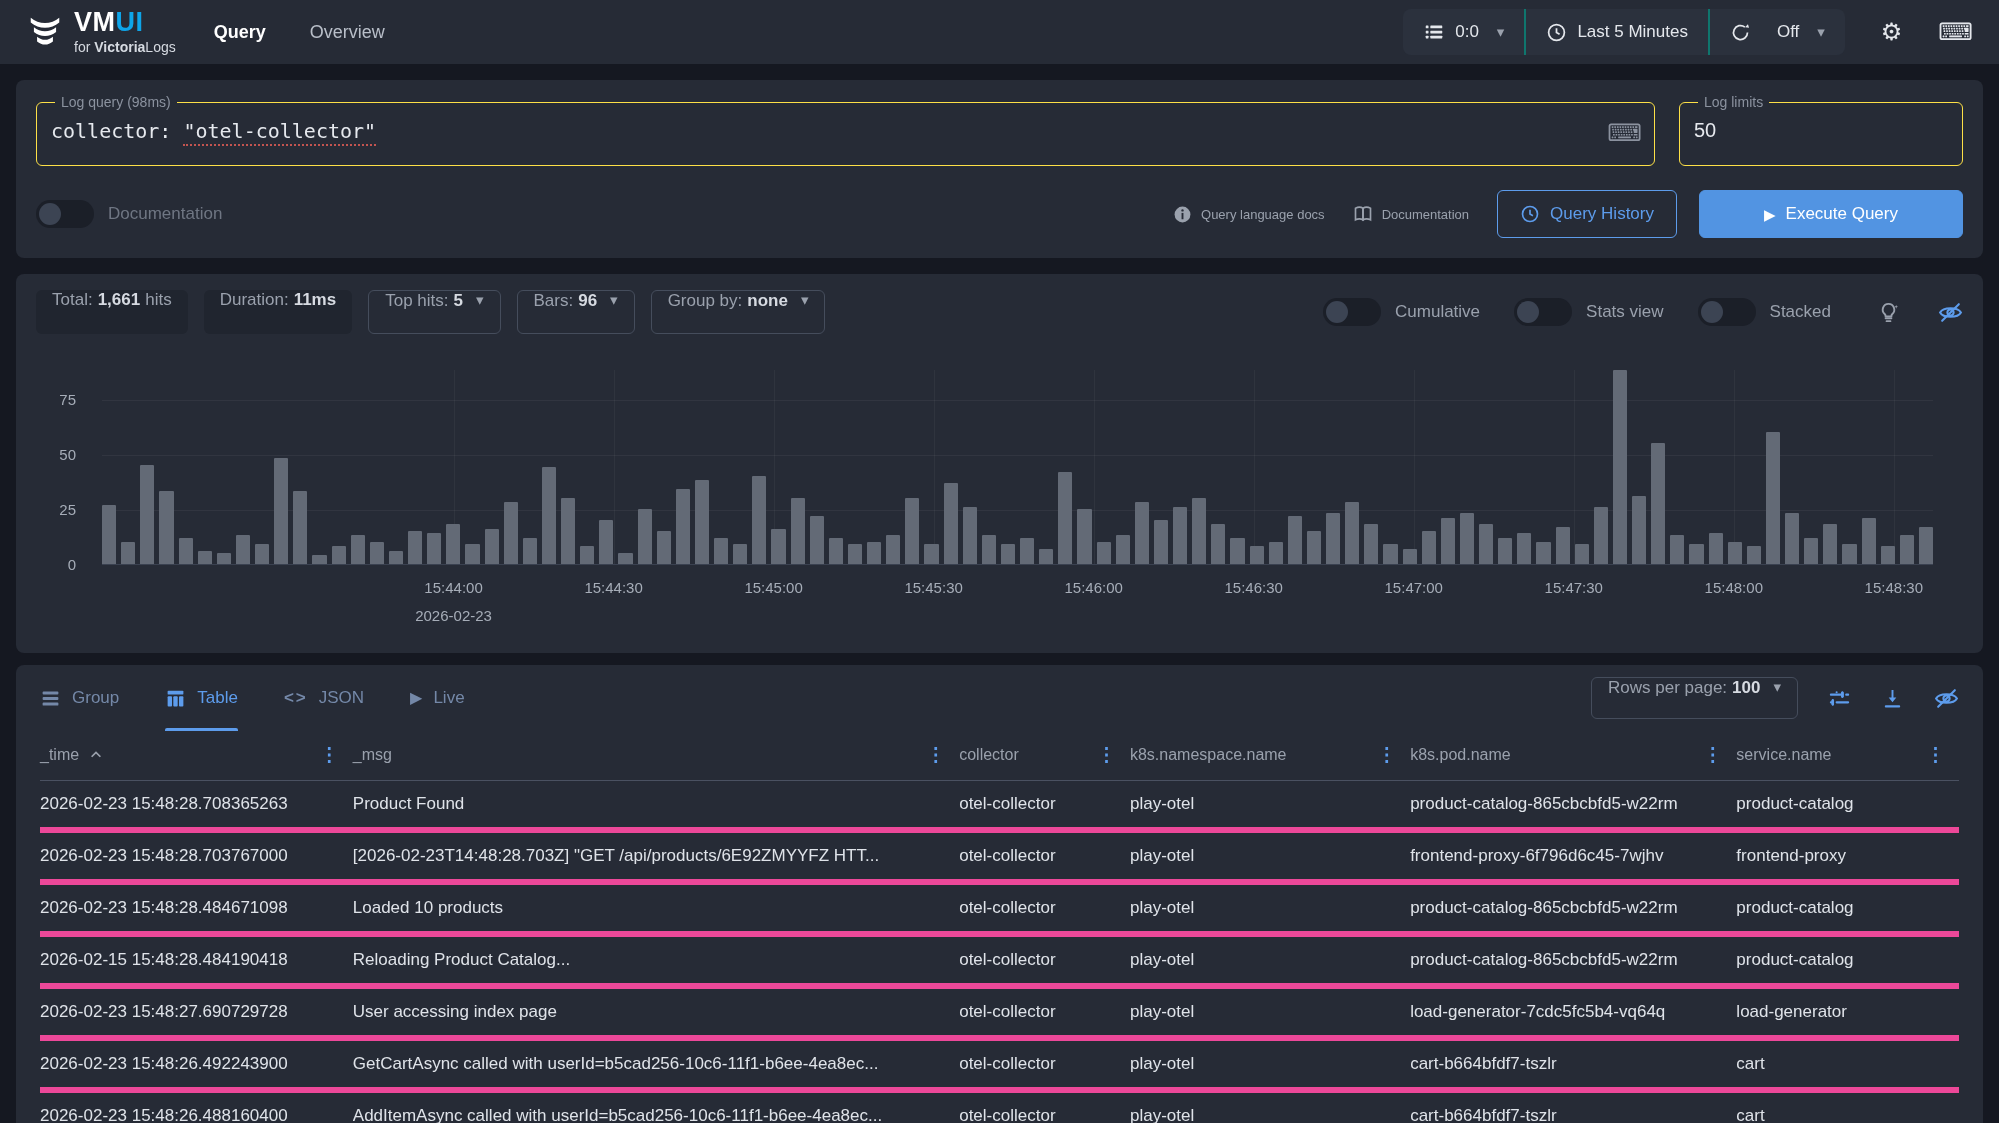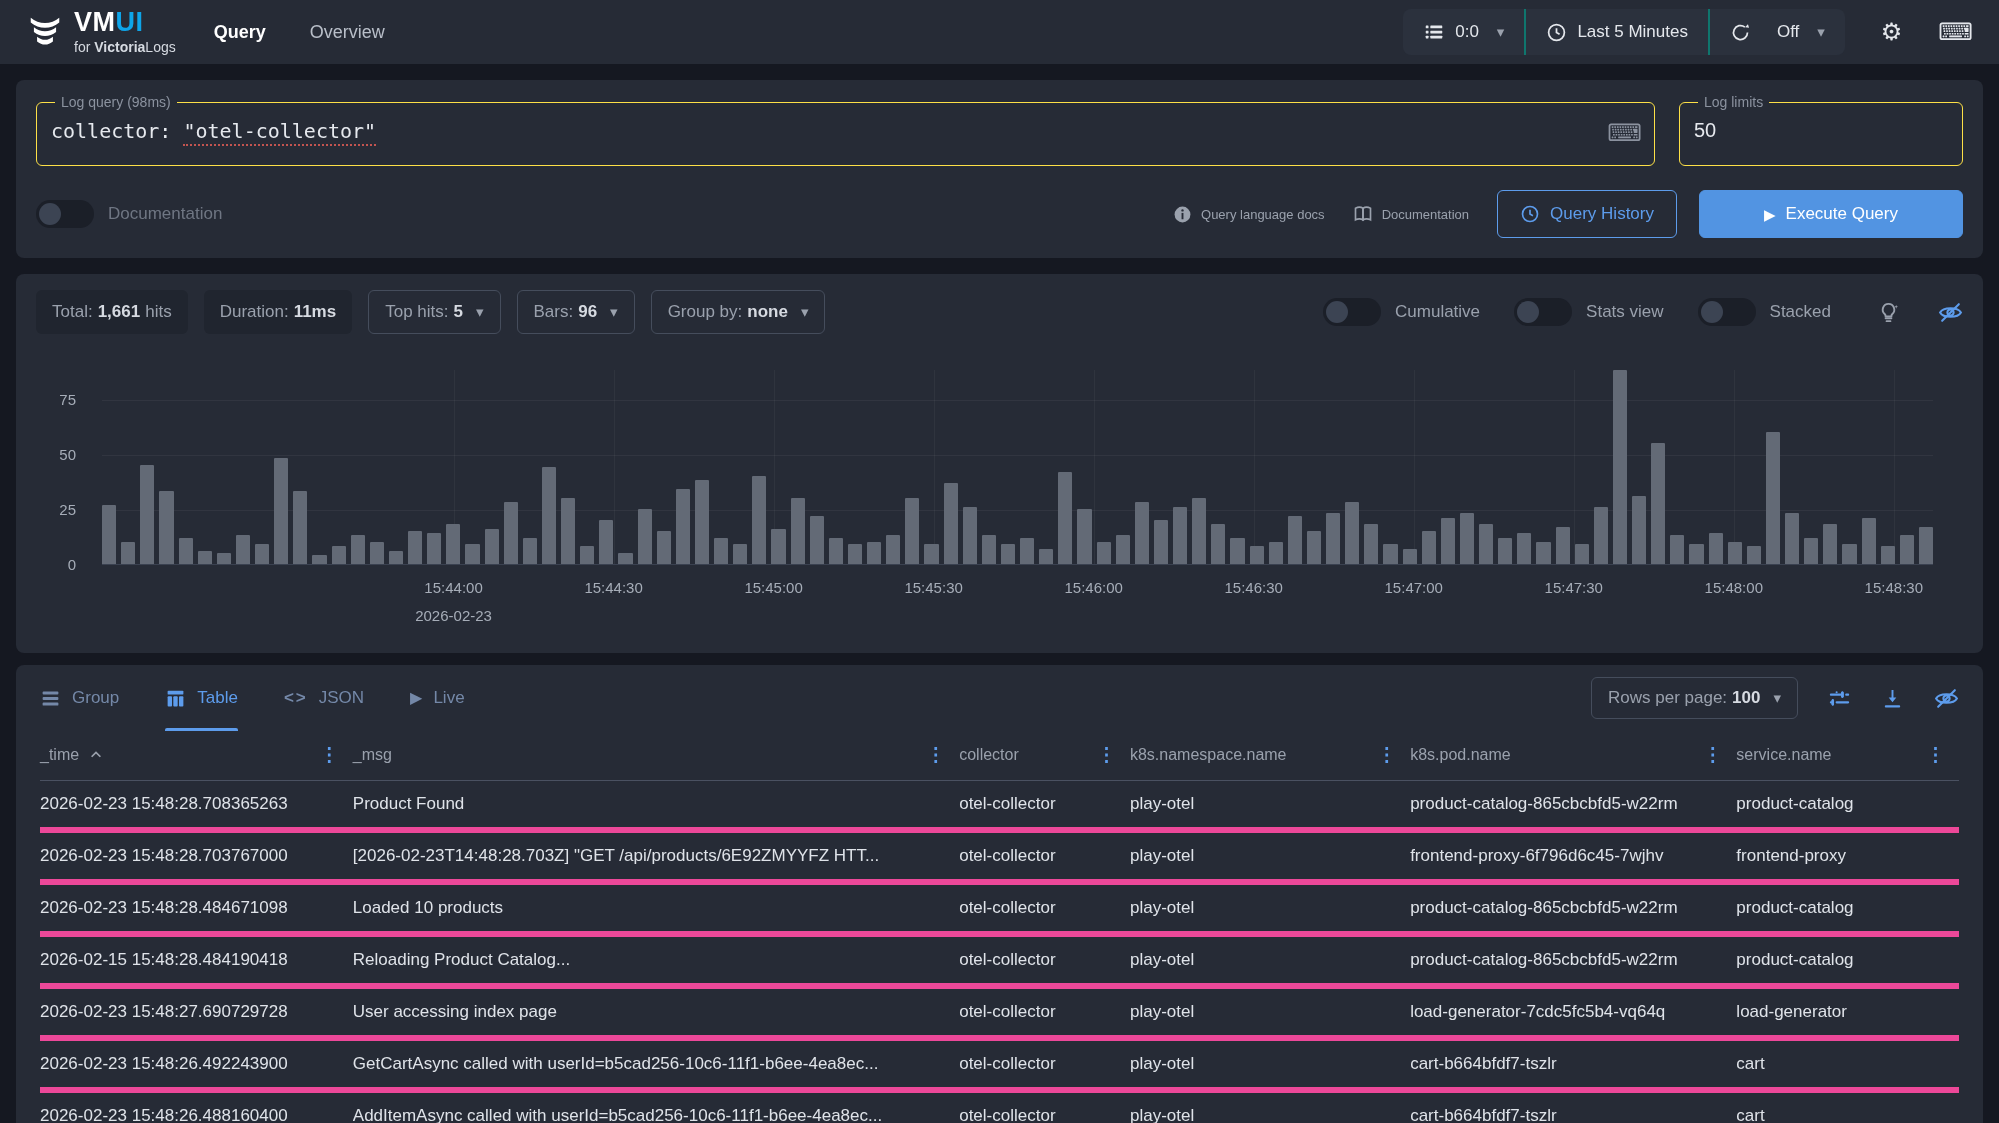--- a/index.html
+++ b/index.html
@@ -56,21 +56,21 @@
   .toggle .knob{position:absolute;left:3px;top:3px;width:22px;height:22px;border-radius:50%;background:#3c4453}
   .auto-label{font-size:17px;color:#6f7683}
   .doc-link{display:flex;align-items:center;gap:9px;color:#9aa1ad;font-size:13px;cursor:pointer;text-decoration:none;margin-left:28px}
   .btn{display:flex;align-items:center;gap:10px;font-size:17px;border-radius:6px;padding:0 22px;height:48px;cursor:pointer;font-family:inherit;font-weight:500}
   .btn-history{background:transparent;border:1px solid #5d9cec;color:#5d9cec;margin-left:28px}
   .btn-execute{background:#5294e2;border:1px solid #5294e2;color:#fff;margin-left:22px;min-width:264px;justify-content:center}
   .play{font-size:15px;line-height:1}
 
   
   .stats-row{display:flex;align-items:center;gap:16px}
-  .chip{font-size:17px;color:#9aa1ad;border-radius:6px;padding:0 16px;height:44px;display:flex;align-items:center;gap:5px;white-space:nowrap}
+  .chip{font-size:17px;color:#9aa1ad;border-radius:6px;padding:0 16px;height:44px;display:flex;align-items:flex-start;gap:5px;white-space:nowrap}
   .chip b{color:#d6dae1;font-weight:700}
   .chip-solid{background:#20252f}
   .chip-outline{border:1px solid #454d5c;cursor:pointer}
   .stats-toggles{display:flex;align-items:center;gap:34px;margin-left:auto}
   .toggle-label{font-size:17px;color:#9aa1ad}
   .icon-btn{background:none;border:none;cursor:pointer;display:flex;align-items:center;color:#9aa1ad}
   .icon-blue{color:#5d9cec}
 
   
   .chart{position:relative;height:270px;margin-top:36px}

